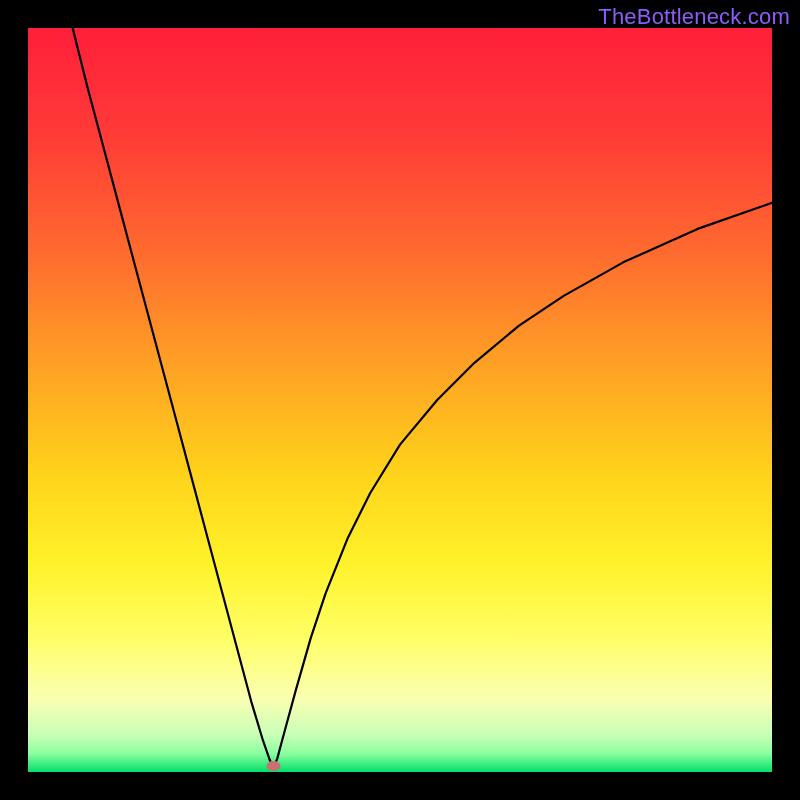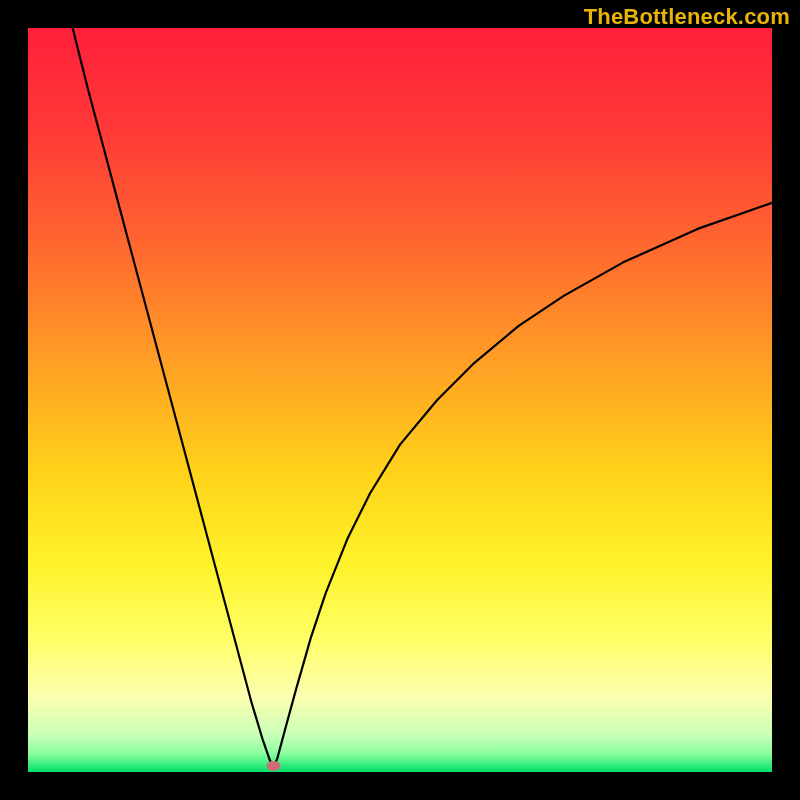--- a/index.html
+++ b/index.html
@@ -24,23 +24,23 @@
     
     top: 28px;
     left: 28px;
     width: 744px;
     height: 744px;
   }
   .watermark {
     position: absolute;
     top: 4px;
     right: 10px;
-    color: #eab308;
+    color: #8b5cf6;
     font-size: 22px;
-    font-weight: 700;
+    font-weight: 400;
     letter-spacing: 0.2px;
     user-select: none;
   }
 </style>
 </head>
 <body>
 
 <div class="frame">
   <div class="watermark">TheBottleneck.com</div>
   <div class="plot-area">

